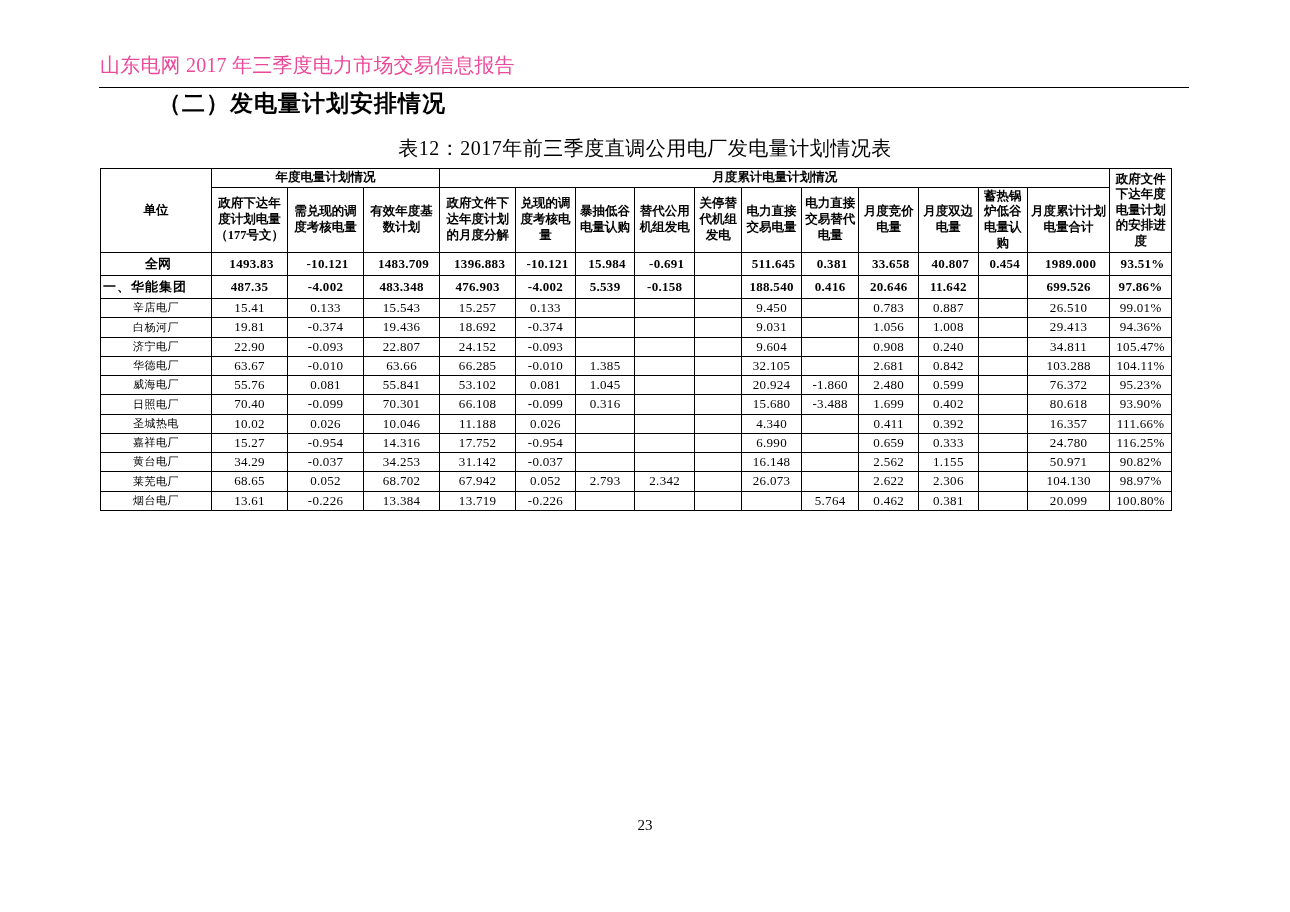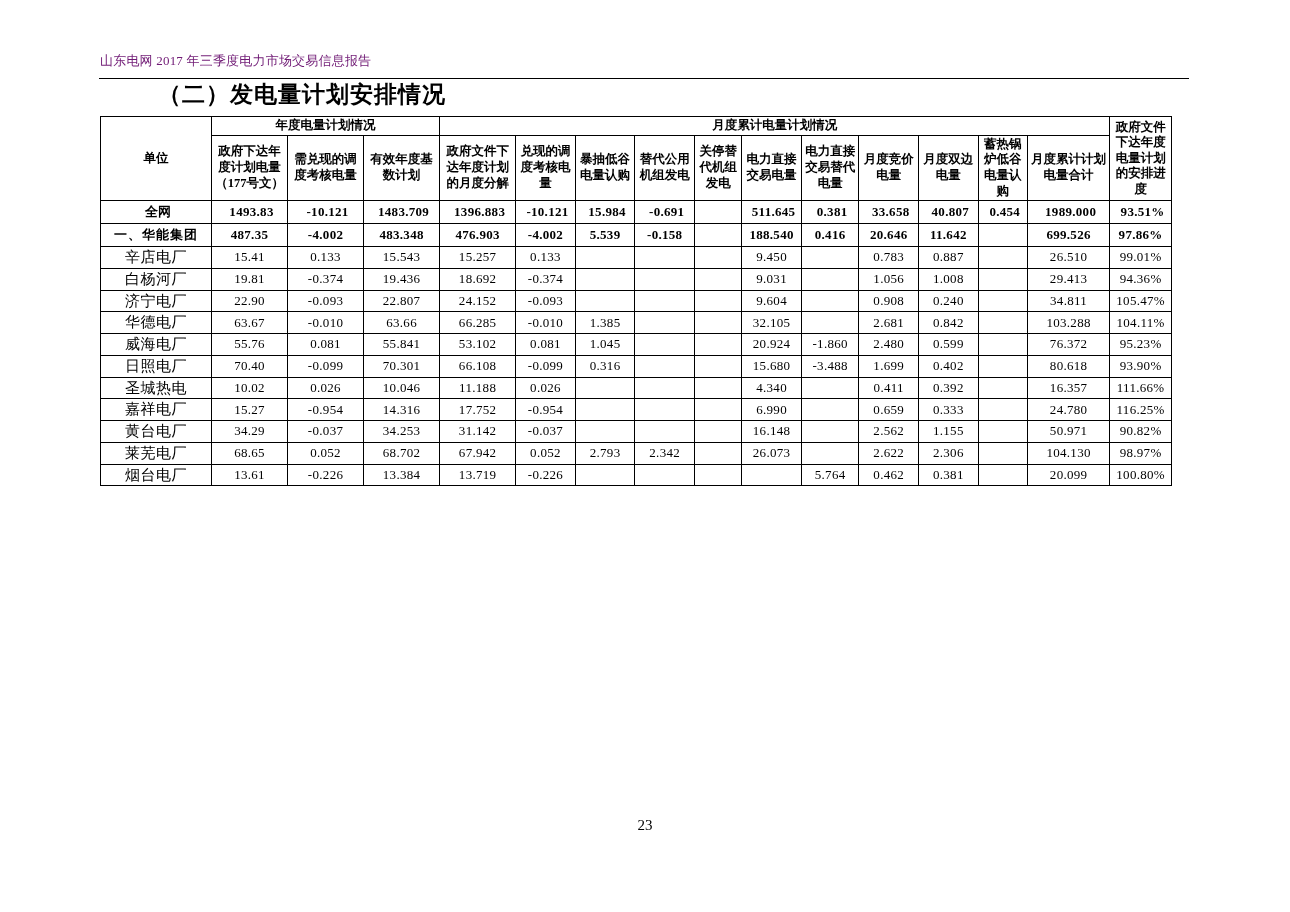--- a/index.html
+++ b/index.html
@@ -17,23 +17,23 @@
   }
   .page {
     position: relative;
     width: 1290px;
     height: 912px;
     box-sizing: border-box;
     padding: 0 100px;
   }
   .header-line {
     padding-top: 52px;
-    font-size: 13px;
+    font-size: 20px;
     font-family: "Liberation Serif", serif;
-    color: #701a75;
+    color: #ec4899;
     letter-spacing: 0.2px;
   }
   .header-rule {
     margin-top: 8px;
     border-bottom: 1px solid #000;
     width: 1090px;
     margin-left: -1px;
   }
   .section-title {
     margin-left: 58px;
@@ -96,29 +96,29 @@
   tr.total-row td {
     font-weight: bold;
     font-size: 13px;
     padding-left: 6px;
   }
   tr.group-row td {
     font-weight: bold;
     font-size: 13px;
   }
   tr.group-row td.namecell {
-    text-align: center;
+    text-align: left;
     letter-spacing: 1px;
   }
   td.namecell {
     font-size: 13px;
     text-align: center;
   }
   tr.plant-row td.namecell {
-    font-size: 15px;
+    font-size: 11px;
     letter-spacing: 0.5px;
   }
   .rowtall td { height: 20px; }
   .page-number {
     position: absolute;
     bottom: 78px;
     left: 0;
     width: 1290px;
     text-align: center;
     font-size: 15px;
@@ -128,20 +128,21 @@
 <body>
 
 <div class="page">
 
   <div class="header-line">山东电网 2017 年三季度电力市场交易信息报告</div>
   <div class="header-rule"></div>
 
   <div class="section-title">（二）发电量计划安排情况</div>
 
 
+  <div class="table-caption">表12：2017年前三季度直调公用电厂发电量计划情况表</div>
 
 
   <table class="datatable">
     <colgroup>
       <col style="width:108px">
       <col style="width:74px">
       <col style="width:74px">
       <col style="width:74px">
       <col style="width:74px">
       <col style="width:58px">

